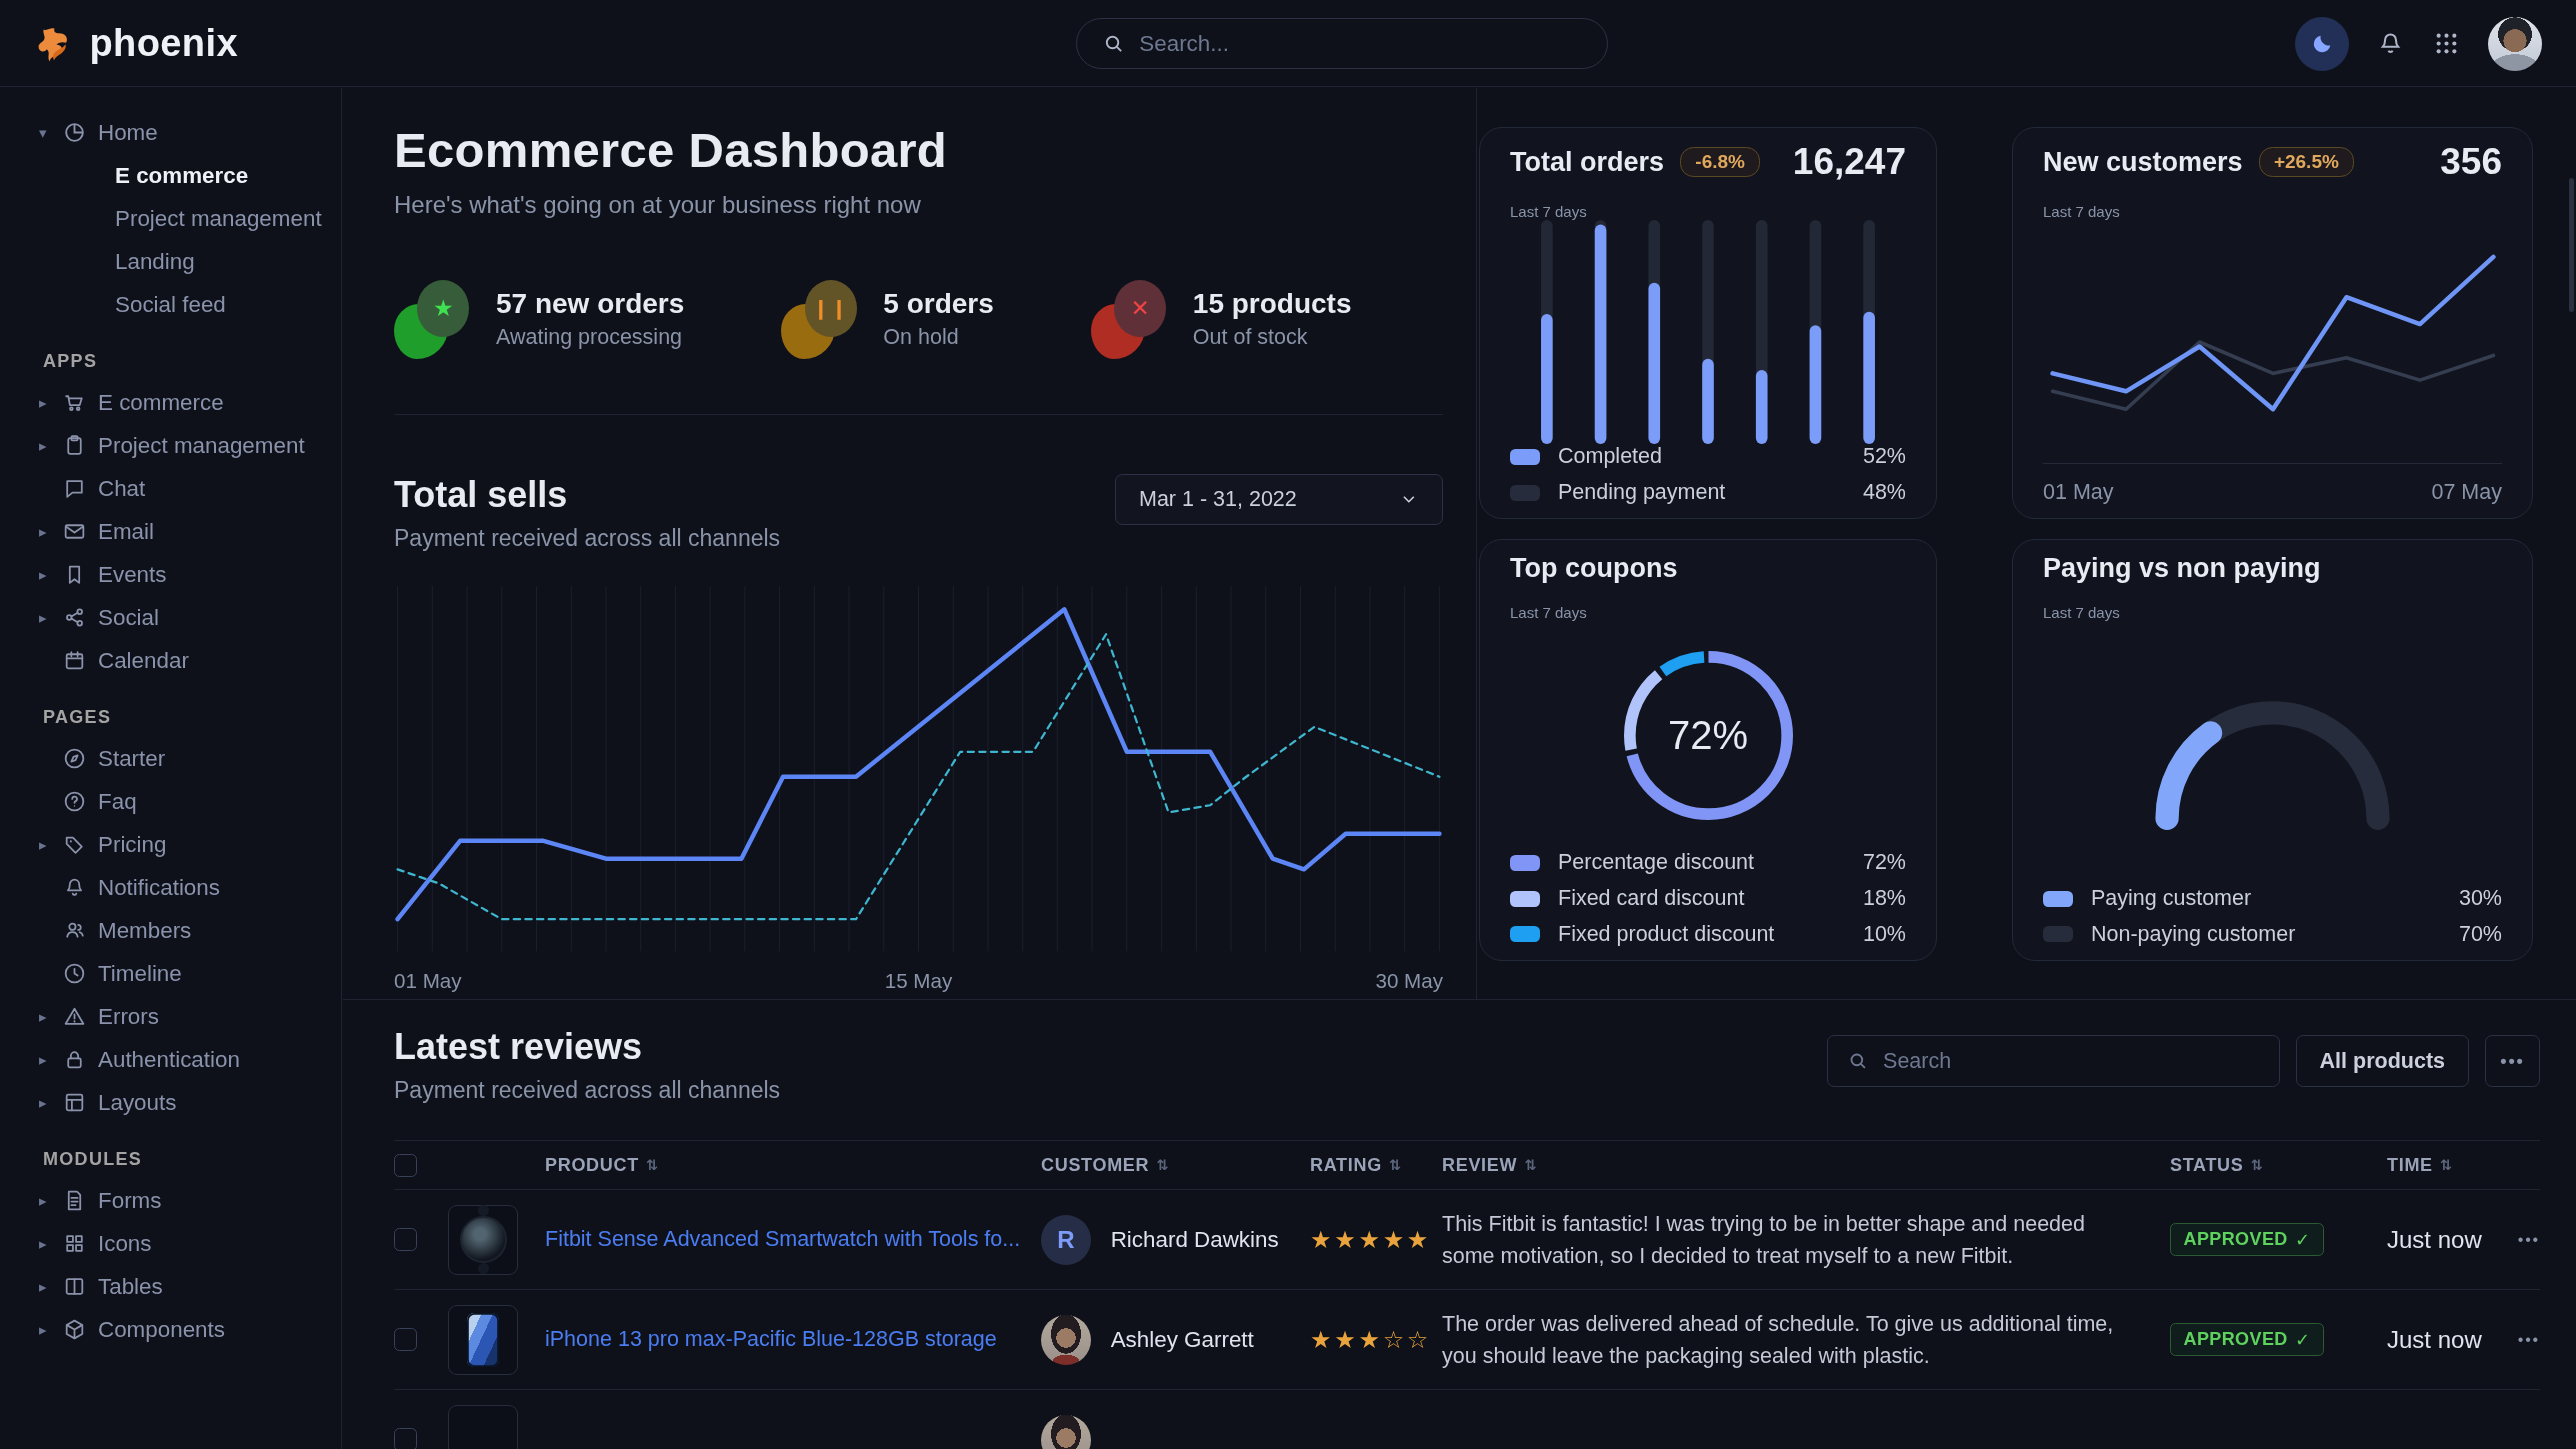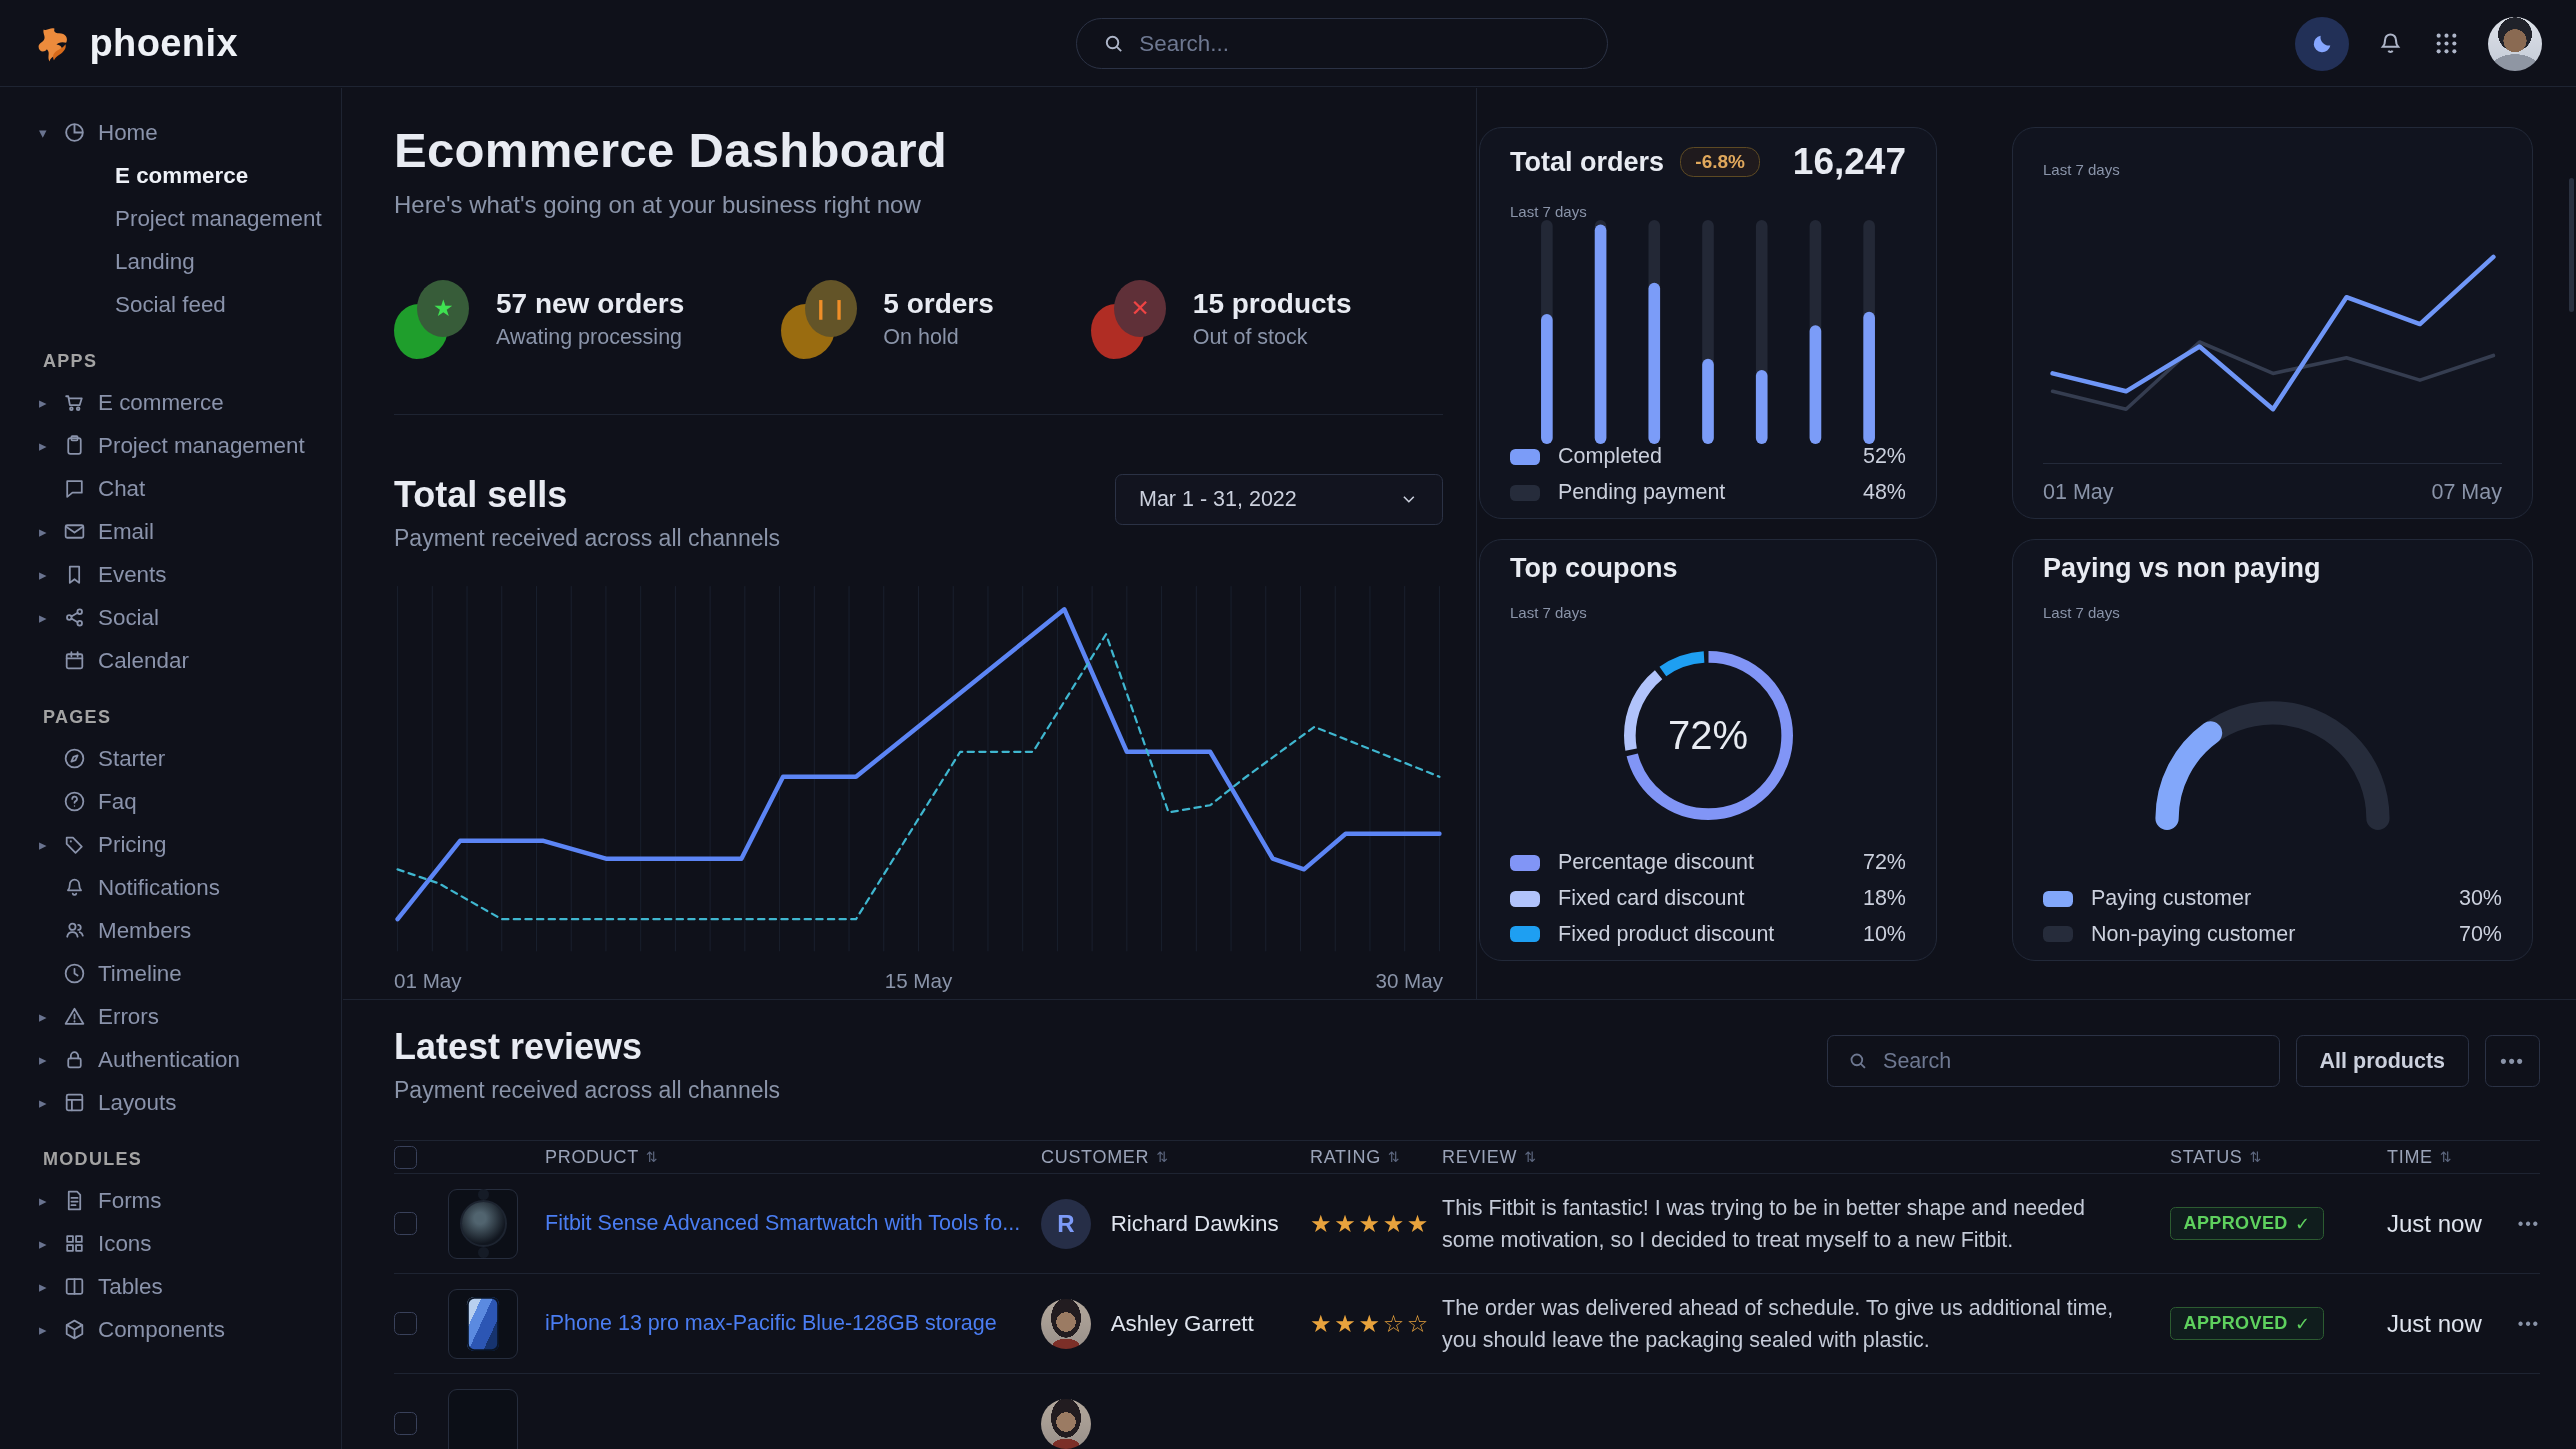--- a/index.html
+++ b/index.html
@@ -111,22 +111,22 @@
     color:#aeb6c9; font-size:21.5px; font-family:inherit; }
   #review-search input::placeholder { color:#6e7891; }
   .btn { border:0.9px solid #2b3245; border-radius:7.2px; background:transparent;
     color:#cbd0dd; font-size:21.5px; font-weight:600; padding:0 23px; height:52px;
     cursor:pointer; font-family:inherit; }
   .btn-dots { width:55px; padding:0; color:#8a94a9; letter-spacing:1.8px; font-size:18px; }
 
   #rv-table { margin-top:36px; }
   .tr { display:grid; align-items:center;
     grid-template-columns:54px 97px 496px 269px 132px 728px 217px 112px 1fr; }
-  #thead { height:34px; border-top:0.9px solid #1e2432; border-bottom:0.9px solid #1e2432;
-    font-size:18px; font-weight:400; letter-spacing:0.7px; color:#9aa3b8;text-align:center; }
+  #thead { height:50px; border-top:0.9px solid #1e2432; border-bottom:0.9px solid #1e2432;
+    font-size:18px; font-weight:700; letter-spacing:0.7px; color:#9aa3b8;text-align:center; }
   .th { display:flex; align-items:center; gap:7.2px; cursor:pointer; }
   .sort { font-size:14.3px; color:#5c667e; }
   .checkbox { width:23px; height:23px; border:1.8px solid #39415a; border-radius:5.4px; cursor:pointer; }
   .trow { border-bottom:0.9px solid #1e2432; }
   .trow { height:100px; }
   .thumb { width:70px; height:70px; border:0.9px solid #262d3d; border-radius:9px;
     background:#0c0f17; display:flex; align-items:center; justify-content:center; }
   .art-watch { width:47px; height:47px; border-radius:50%;
     background:radial-gradient(circle at 42% 38%, #51646f 0 16%, #11161f 70%);
     box-shadow:0 -29px 0 -18px #151b26, 0 29px 0 -18px #151b26; border:2.7px solid #1d2430; }
@@ -577,20 +577,25 @@
           </div>
           <div class="legend-row">
             <span class="legend-swatch" style="background: rgb(38, 44, 59);"></span>
             <span>Pending payment</span>
             <span class="legend-val">48%</span>
           </div>
         </div>
     </div>
 
     <div class="card">
+      <div class="card-head">
+        <span class="card-title">New customers</span>
+        <span class="card-badge">+26.5%</span>
+        <span class="card-value">356</span>
+      </div>
       <div class="card-sub muted">Last 7 days</div>
       <div class="card-chart" id="nc-chart" style="align-items: flex-end;">
           <svg width="448" height="233" viewBox="0 0 500 260">
             <polyline points="4,180 86,200 168,125 250,160 332,142.5 414,167.5 496,140" fill="none" stroke="#353d50" stroke-width="4" stroke-linejoin="round" stroke-linecap="round"></polyline>
             <polyline points="4,160 86,180 168,130 250,200 332,75 414,105 496,29.999999999999993" fill="none" stroke="#6f96f7" stroke-width="5" stroke-linejoin="round" stroke-linecap="round"></polyline>
           </svg>
         </div>
       <div id="nc-xlabels">
         <span>01 May</span>
         <span>07 May</span>

